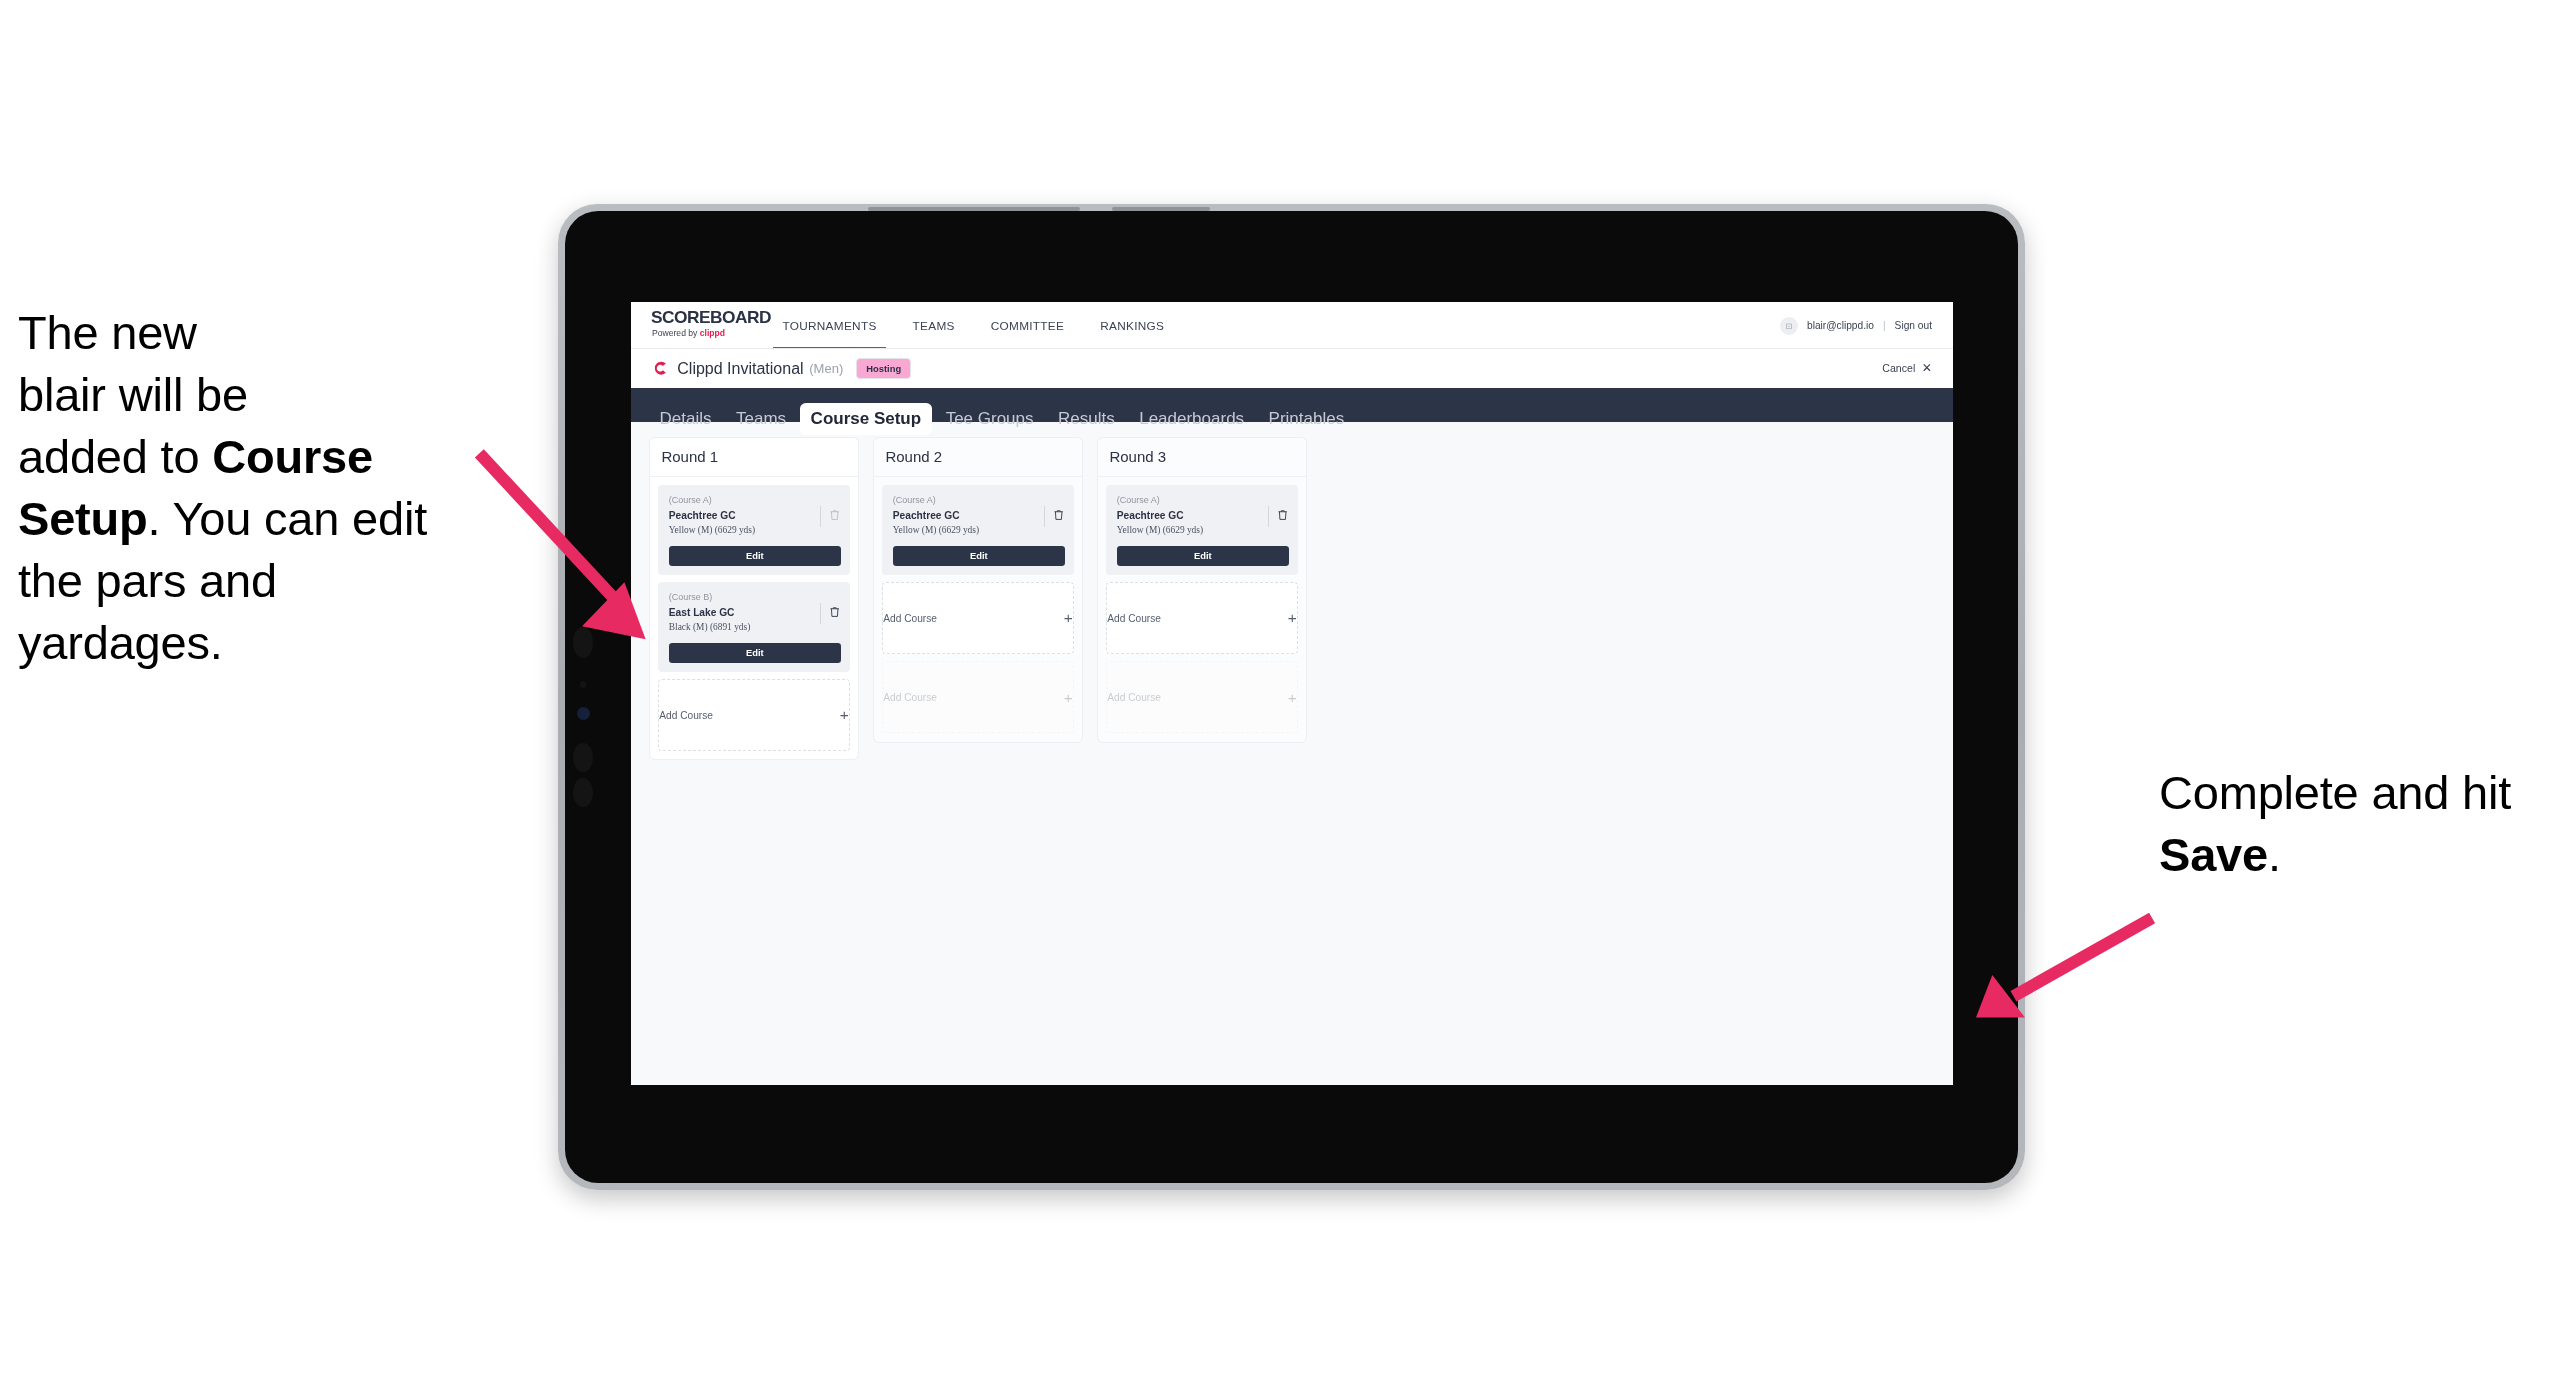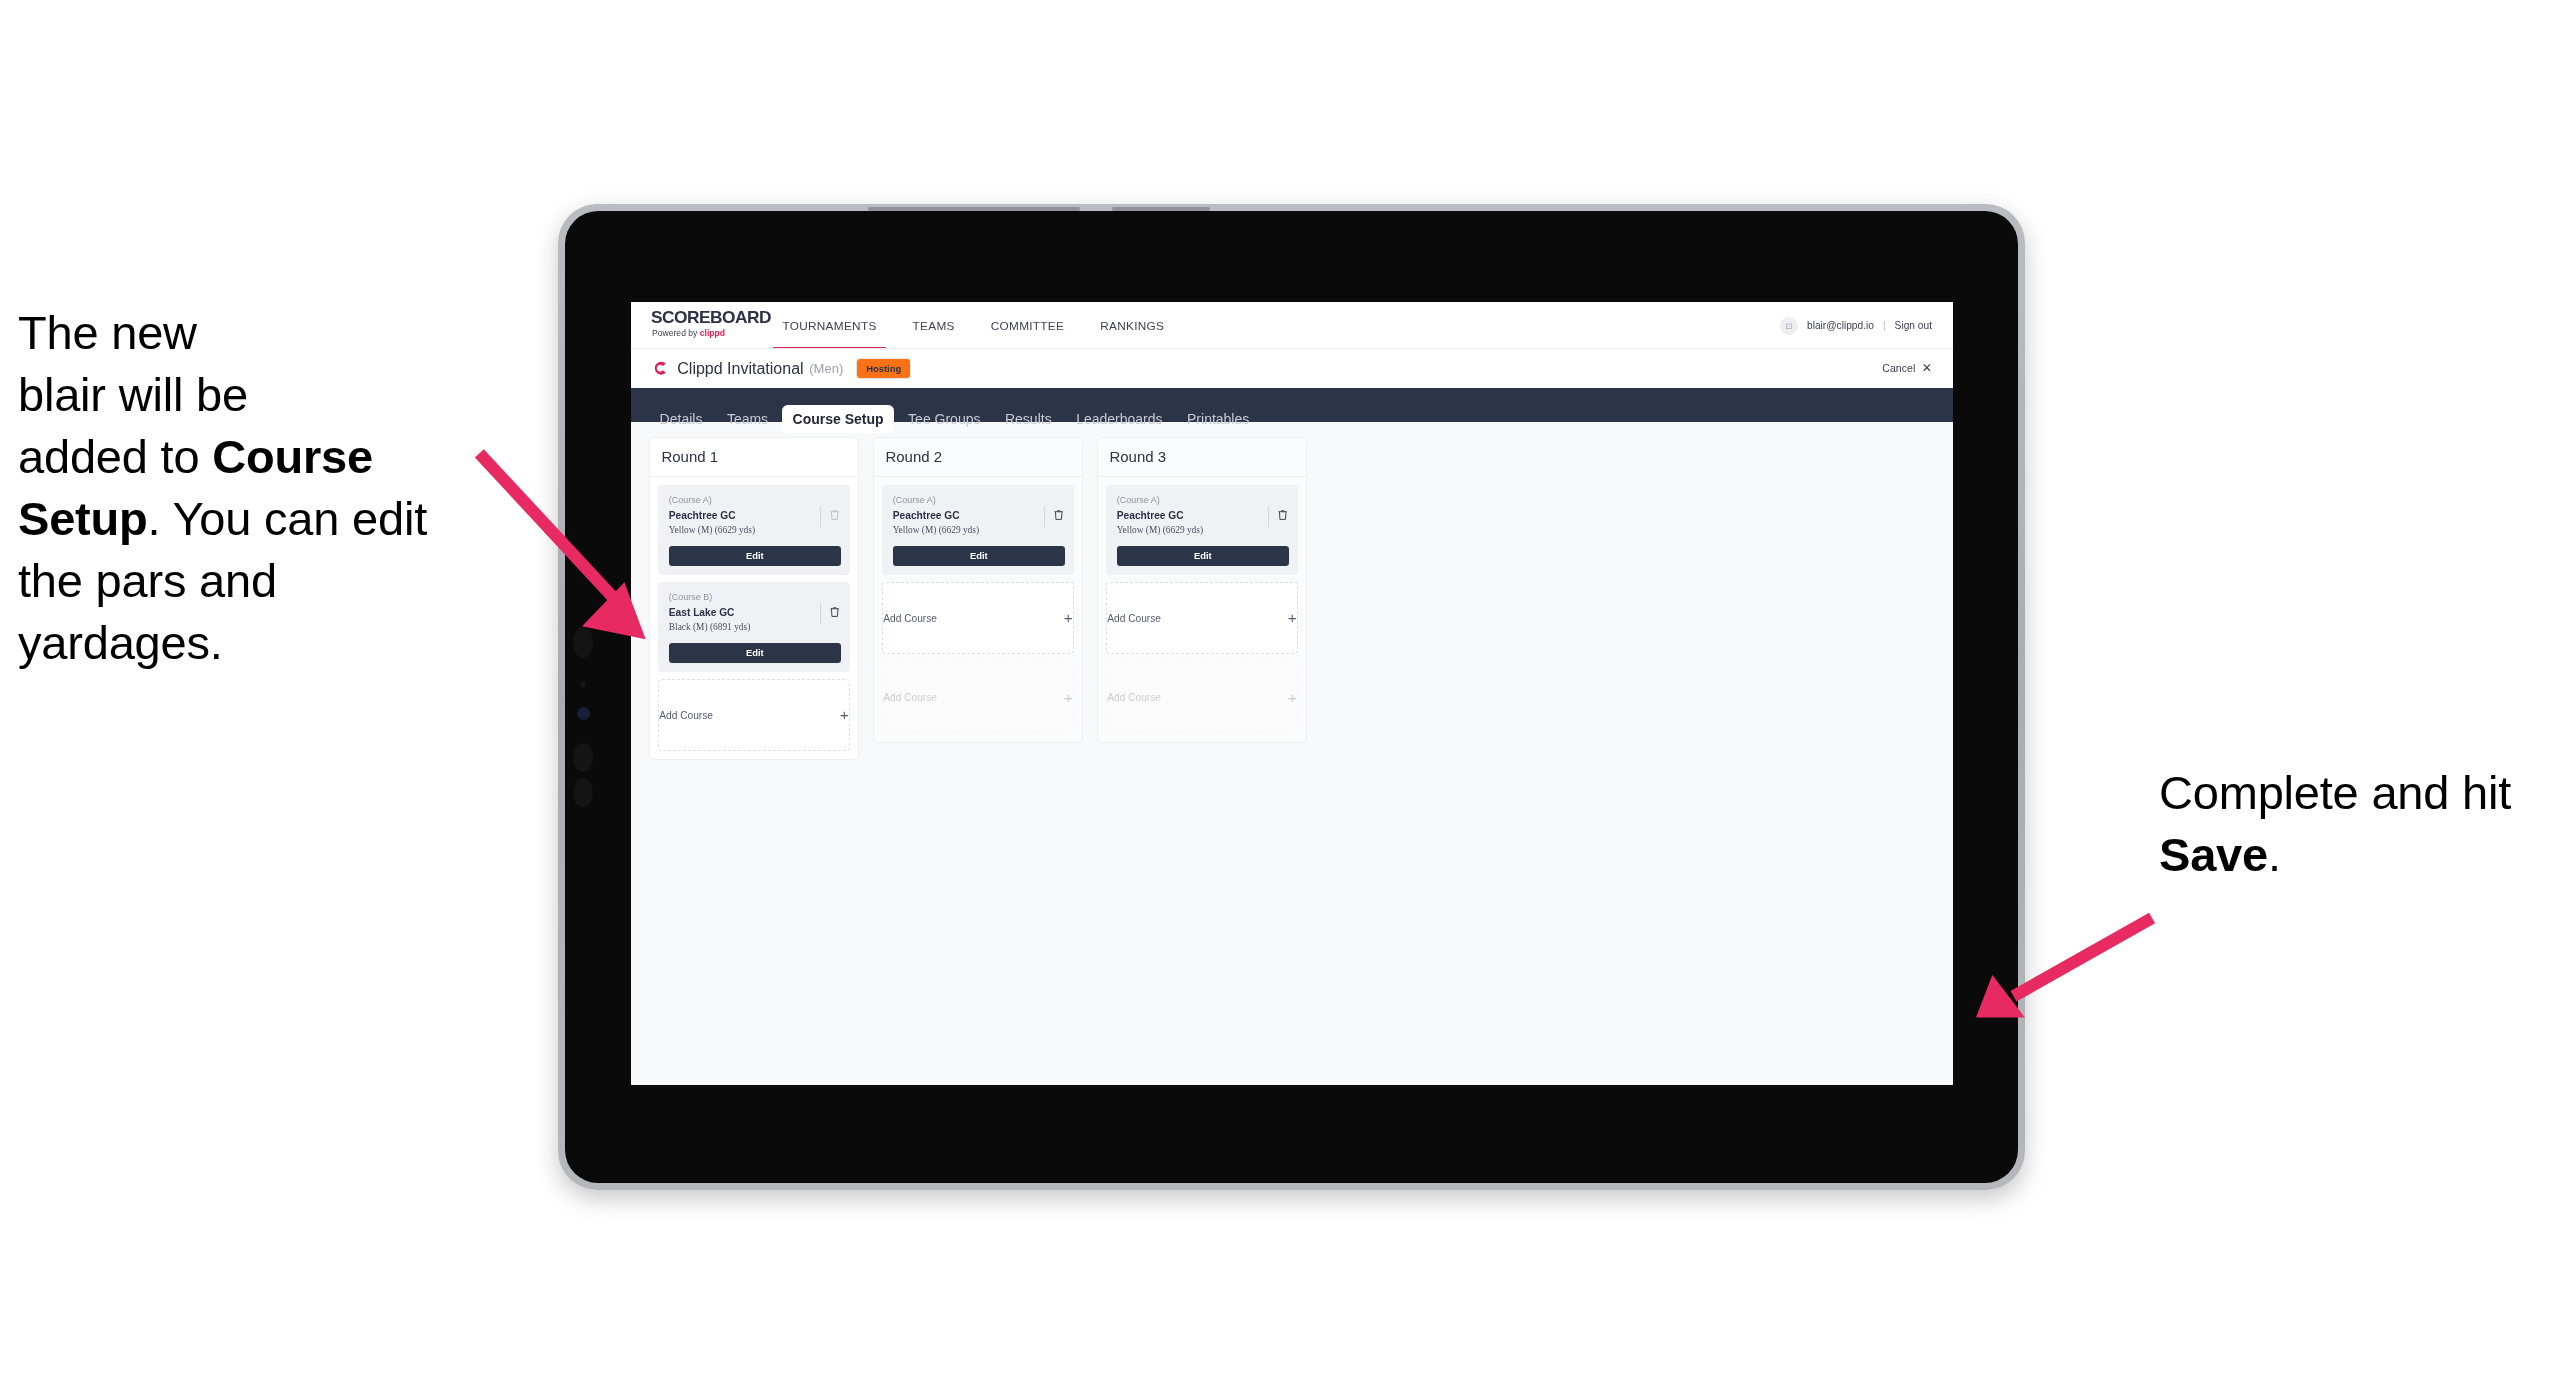--- a/index.html
+++ b/index.html
@@ -110,35 +110,35 @@
   }
   .clogo {
     width:16.3px; height:16.3px; margin-right: 9px; position:relative; flex:none;
   }
   .clogo svg { display:block; }
   .tour-name { font-size:16px; color:#2b3245; font-weight:400; }
   .tour-gender { font-size:13px; color:#9aa1ad; margin-left:5.7px; }
   .badge-hosting {
     margin-left: 13px; border:0.8px solid #e3e5e9; border-radius:4.1px;
     padding: 4.1px 9px; font-size:9.4px; font-weight:700; color:#2b3245;
-    background:#f97316;
+    background:#f9a8d4;
   }
   .cancel {
     margin-left:auto; display:flex; align-items:center; gap:6.5px;
     font-size:10.6px; color:#3b4254; cursor:pointer;
   }
   .cancel .xg { font-size:12.2px; line-height:1; }
 
   
   .tabstrip {
     height: 34px; background:#2c3447; display:flex; align-items:center;
     padding: 0 18px; gap: 3.3px;
   }
   .tab {
-    font-size:14px; color:#c6cad4; padding: 5.7px 10.6px; border-radius:5.7px;
+    font-size:17px; color:#c6cad4; padding: 5.7px 10.6px; border-radius:5.7px;
     cursor:pointer; white-space:nowrap;margin-top:28px;
   }
   .tab.active { background:#ffffff; color:#222838; font-weight:700; }
 
   
   .content { padding: 14.7px 18px; display:flex; gap: 14px; align-items:flex-start; }
   .round-col {
     width: 210px; background:#ffffff; border:0.8px solid #eceef1; border-radius:5.7px;
     overflow:hidden; flex:none;
   }

